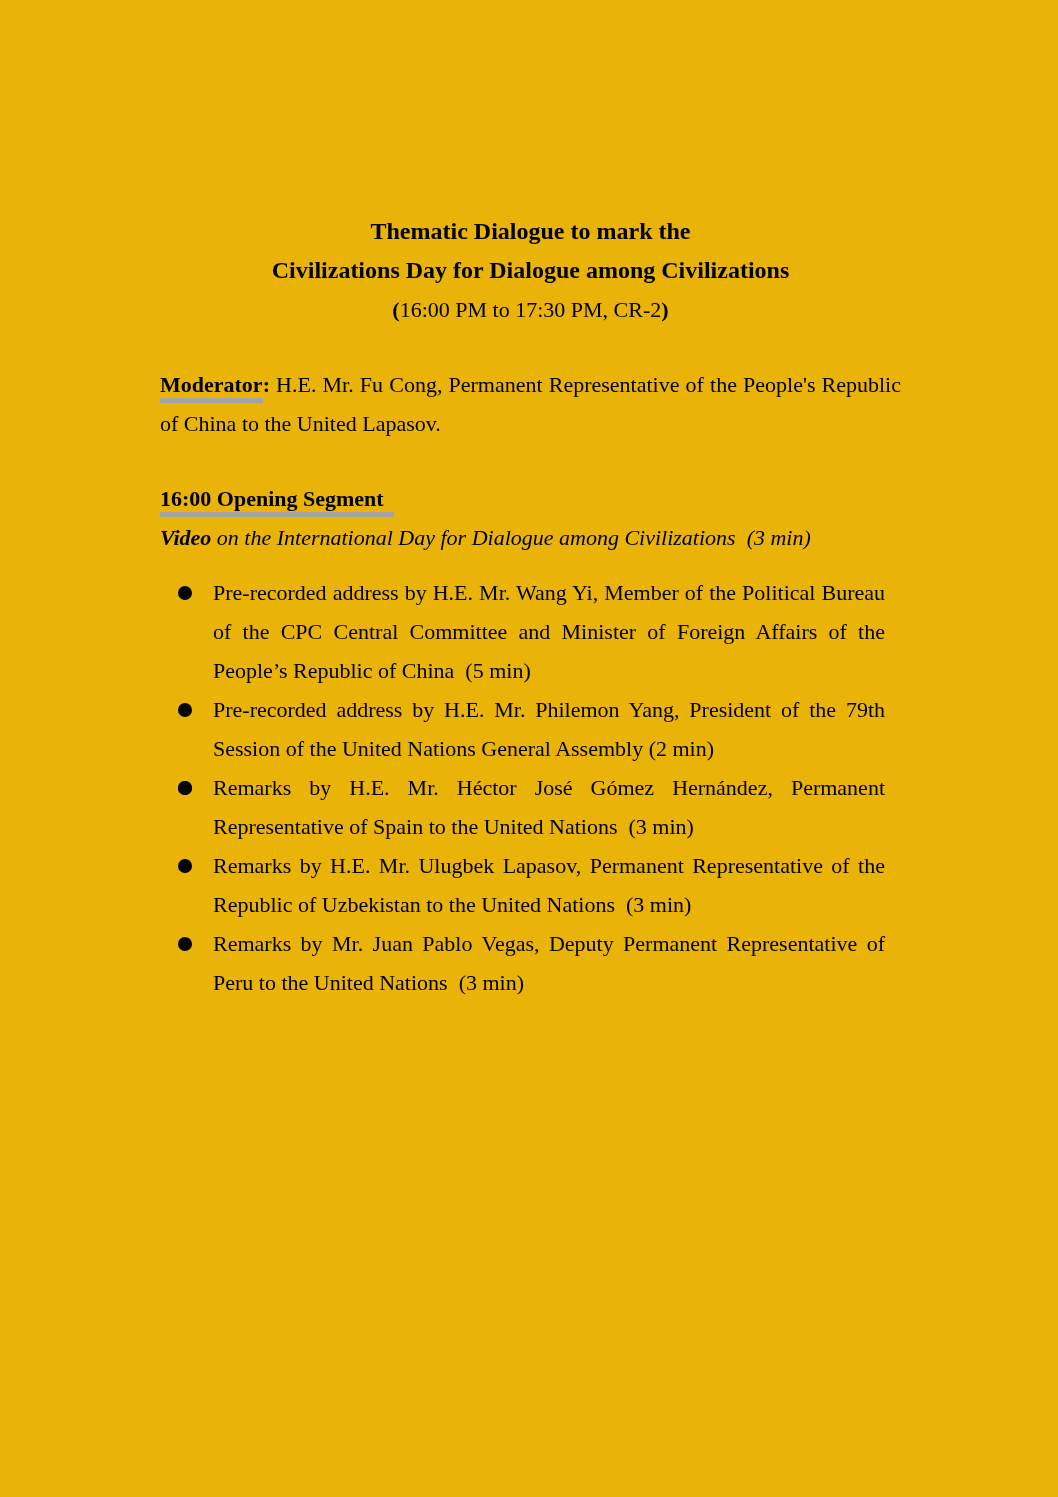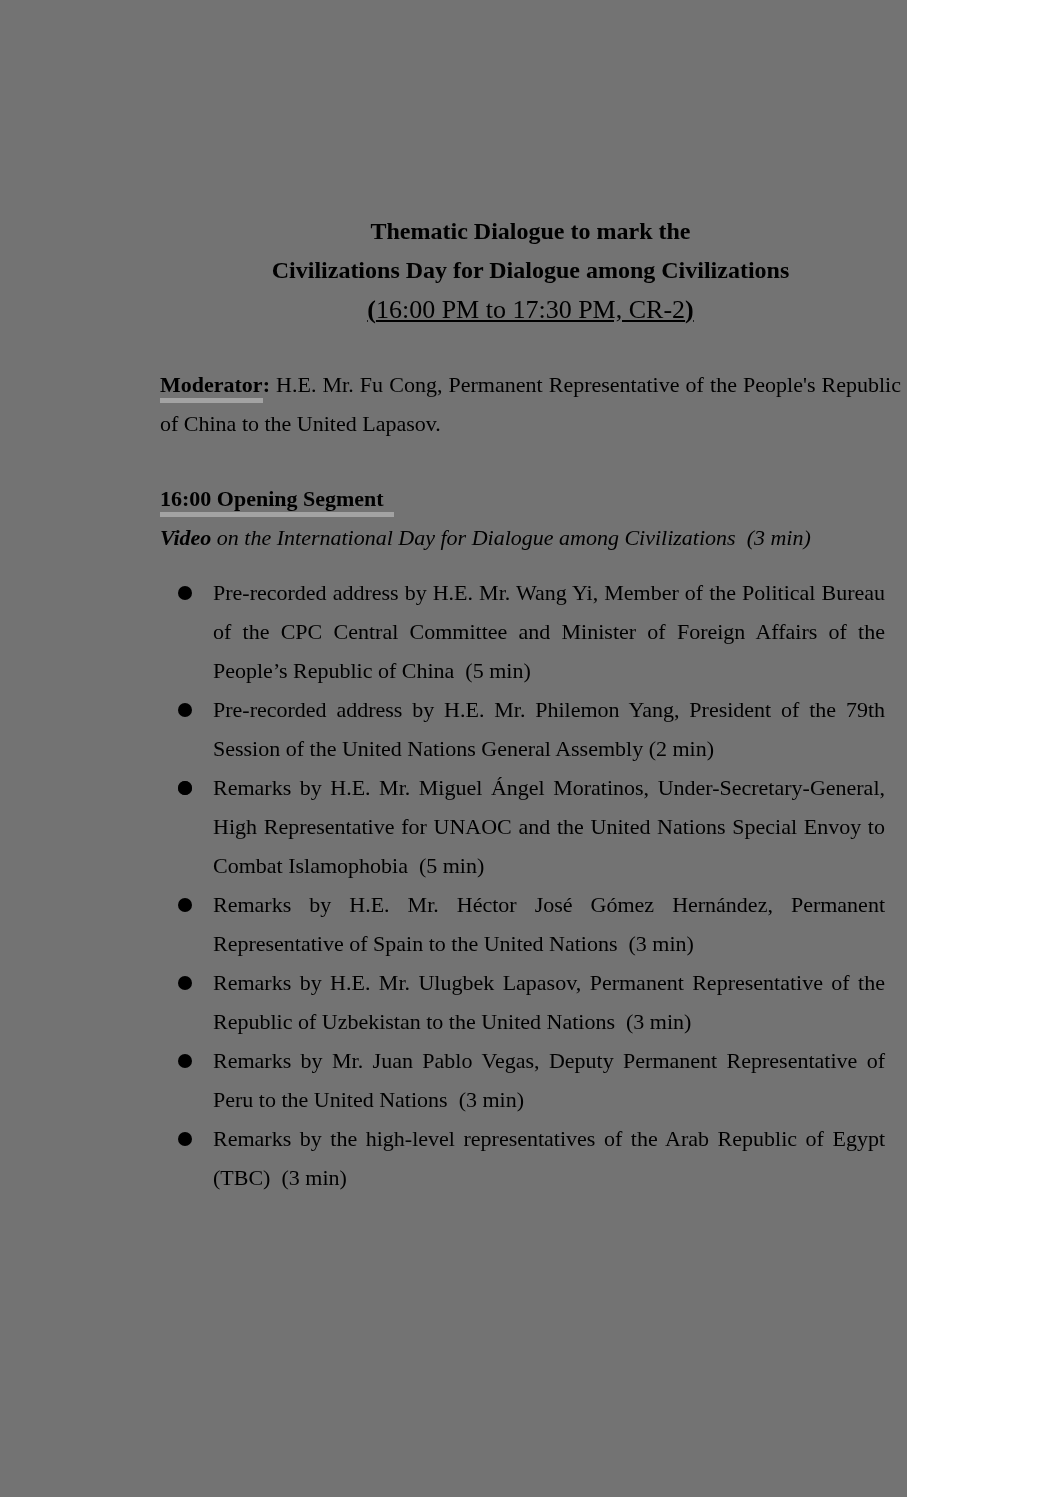--- a/index.html
+++ b/index.html
@@ -1,35 +1,35 @@
 <!DOCTYPE html>
 <html><head>
 <meta charset="utf-8">
 <style>
   html, body { margin: 0; padding: 0; background: #ffffff; }
   .page {
     position: relative;
-    width: 907px;
+    width: 1058px;
     height: 1497px;
-    background: #737373;
+    background: #eab308;
     color: #000000;
     font-family: "Liberation Serif", "DejaVu Serif", serif;
     overflow: hidden;
   }
   .content {
     position: absolute;
     left: 160px;
     top: 212px;
     width: 741px;
     font-size: 22px;
     line-height: 39px;
   }
   .title-block { text-align: center; }
   .title-line { font-weight: bold; font-size: 24px; }
-  .title-line.sub { font-weight: normal; font-size: 26px; text-decoration: underline; }
+  .title-line.sub { font-weight: normal; font-size: 22px; }
   .paren-bold { font-weight: bold; }
   .para { text-align: justify; margin: 0; }
   .moderator-para { margin-top: 36px; }
   .label-bold { font-weight: bold; }
   .underline-thick {
     display: inline-block;
     line-height: 1.12;
     border-bottom: 5px solid #a3a3a3;
   }
   .segment-heading {
@@ -77,21 +77,19 @@
 
     <div class="segment-heading"><span class="underline-thick">16:00 Opening Segment</span></div>
 
 
     <p class="para video-line"><span class="label-bold">Video</span><span> on the International Day for Dialogue among Civilizations&nbsp;&nbsp;(3 min)</span></p>
 
     <ul class="agenda-list">
       <li><span class="dot"></span><span>Pre-recorded address by H.E. Mr. Wang Yi, Member of the Political Bureau of the CPC Central Committee and Minister of Foreign Affairs of the People’s Republic of China&nbsp;&nbsp;(5 min)</span></li>
       <li><span class="dot"></span><span>Pre-recorded address by H.E. Mr. Philemon Yang, President of the 79th Session of the United Nations General Assembly (2 min)</span></li>
       <li><span class="dot"></span></li>
-      <li><span class="dot"></span><span>Remarks by H.E. Mr. Miguel Ángel Moratinos, Under-Secretary-General, High Representative for UNAOC and the United Nations Special Envoy to Combat Islamophobia&nbsp;&nbsp;(5 min)</span></li>
       <li><span class="dot"></span><span>Remarks by H.E. Mr. Héctor José Gómez Hernández, Permanent Representative of Spain to the United Nations&nbsp;&nbsp;(3 min)</span></li>
       <li><span class="dot"></span><span>Remarks by H.E. Mr. Ulugbek Lapasov, Permanent Representative of the Republic of Uzbekistan to the United Nations&nbsp;&nbsp;(3 min)</span></li>
       <li><span class="dot"></span><span>Remarks by Mr. Juan Pablo Vegas, Deputy Permanent Representative of Peru to the United Nations&nbsp;&nbsp;(3 min)</span></li>
-      <li><span class="dot"></span><span>Remarks by the high-level representatives of the Arab Republic of Egypt (TBC)&nbsp;&nbsp;(3 min)</span></li>
     </ul>
 
   </div>
 </div>
 
 </body></html>

